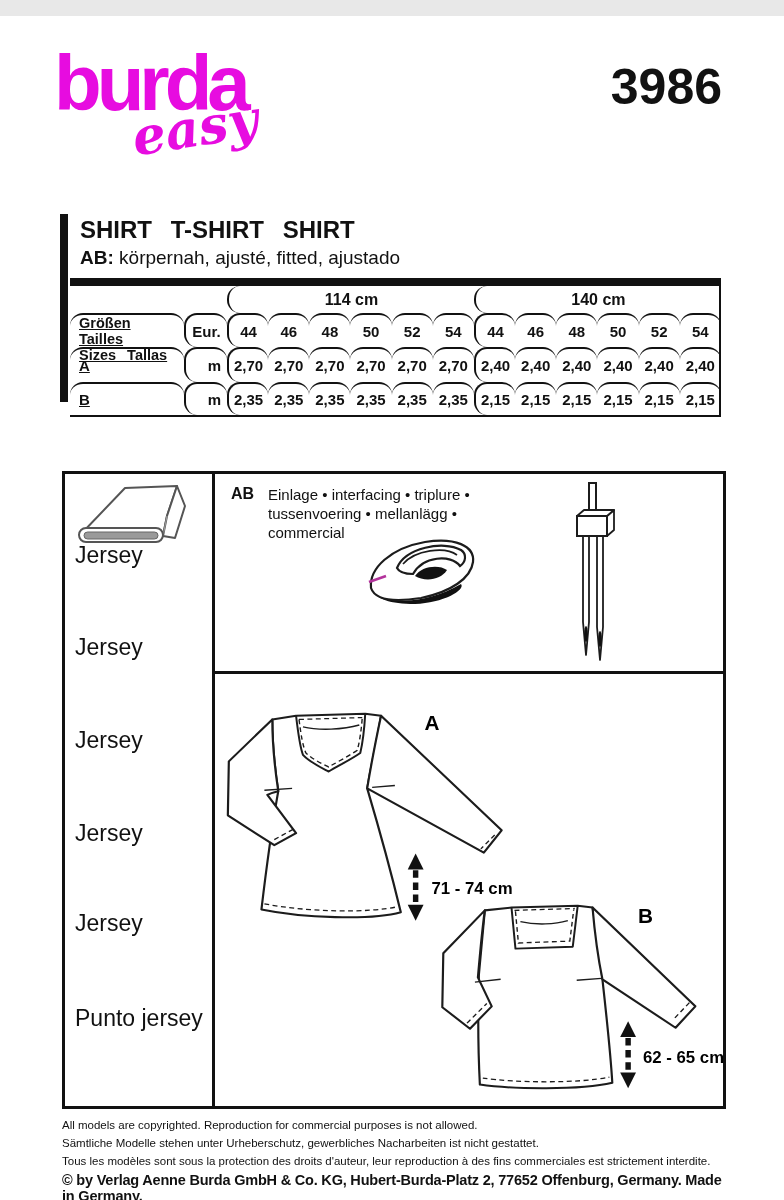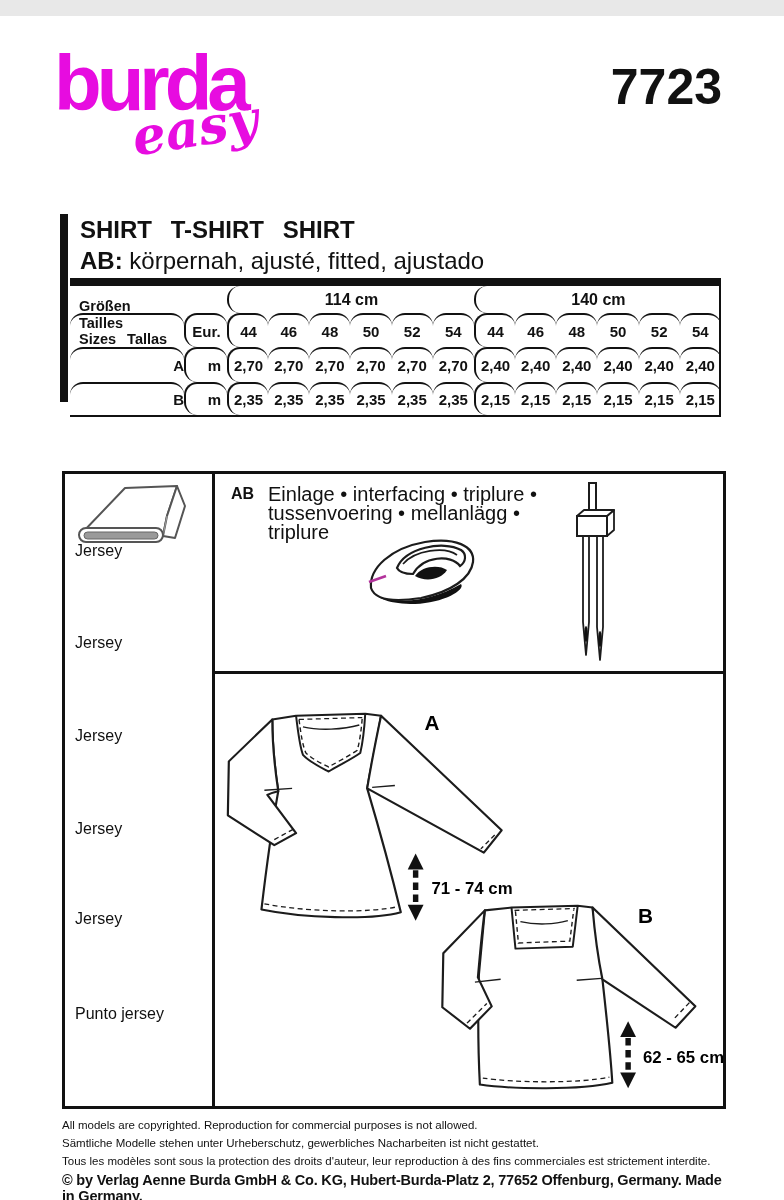--- a/index.html
+++ b/index.html
@@ -10,50 +10,50 @@
   .burda{position:absolute;left:54px;top:28px;font-size:78px;font-weight:bold;
          letter-spacing:-5px;color:#e70ce0;line-height:1;}
   .easy{position:absolute;left:132px;top:86px;font-size:52px;font-weight:bold;font-style:italic;
         font-family:"DejaVu Serif",serif;color:#e70ce0;transform:rotate(-9deg);line-height:1;}
   .patnum{position:absolute;top:46px;right:62px;font-size:50px;font-weight:bold;line-height:1;}
 
   
   .sidebar-rule{position:absolute;left:60px;top:198px;width:8px;height:188px;background:#111;}
   .title-main{position:absolute;left:80px;top:200px;font-size:24px;font-weight:bold;
               word-spacing:12px;letter-spacing:0px;margin:0;}
-  .title-sub{position:absolute;left:80px;top:231px;font-size:24px;margin:0;}
+  .title-sub{position:absolute;left:80px;top:231px;font-size:19px;margin:0;}
   .title-sub b{font-weight:bold;}
 
   
   .ftable{position:absolute;left:70px;top:262px;width:651px;}
   .tbar{height:8px;background:#111;}
   .tgrid{display:grid;grid-template-columns:114px 43px repeat(12,41.16px);
          grid-template-rows:27px 34px 35px 33px;
          border-right:2px solid #111;border-bottom:2px solid #111;font-size:15px;font-weight:bold;}
   .c{display:flex;align-items:center;justify-content:center;box-sizing:border-box;border-radius:13px;}
-  .c.lft{justify-content:flex-end;padding-left:9px;}
+  .c.lft{justify-content:flex-start;padding-left:9px;text-decoration:underline;}
   .c.rgt{justify-content:flex-end;padding-right:6px;}
   .bt{border-top:2px solid #111;}
   .bl{border-left:2px solid #111;}
   .span2{grid-column:1/3;}
   .span114{grid-column:3/9;}
   .span140{grid-column:9/15;}
   .cmhead{font-size:16px;}
   .sizelab{font-size:14.5px;line-height:1.12;word-spacing:7px;flex-direction:column;align-items:flex-start;justify-content:center;}
 
   
   .mainbox{position:absolute;left:62px;top:455px;width:664px;height:638px;border:3px solid #111;
            box-sizing:border-box;display:flex;}
   .fabcol{width:150px;border-right:3px solid #111;position:relative;box-sizing:border-box;flex:none;}
-  .fablabel{position:absolute;left:10px;font-size:16px;}
+  .fablabel{position:absolute;left:10px;font-size:23px;}
   .boltsvg{position:absolute;left:4px;top:2px;}
   .rightcol{flex:1;display:flex;flex-direction:column;min-width:0;gap:24px;}
   .interf{height:200px;border-bottom:3px solid #111;position:relative;box-sizing:border-box;flex:none;}
   .ab-label{position:absolute;left:16px;top:11px;font-size:16px;font-weight:bold;}
-  .itext{position:absolute;left:53px;top:11px;font-size:20px;line-height:19px;}
+  .itext{position:absolute;left:53px;top:11px;font-size:15px;line-height:19px;}
   .ironsvg{position:absolute;left:148px;top:52px;}
   .needlesvg{position:absolute;left:348px;top:8px;}
   .drawwrap{flex:1;position:relative;}
   .drawwrap svg{position:absolute;left:0;top:0;width:100%;height:100%;}
 
   
   .fil{fill:#ffffff;stroke:#1c1c1c;stroke-width:2.2;stroke-linejoin:round;}
   .ln{fill:none;stroke:#1c1c1c;stroke-width:2;stroke-linejoin:round;}
   .thin{fill:none;stroke:#1c1c1c;stroke-width:1.5;}
   .dsh{fill:none;stroke:#1c1c1c;stroke-width:1.4;stroke-dasharray:5 3.5;}
@@ -65,21 +65,21 @@
   .fsmall{font-size:11.5px;line-height:18px;}
   .fbold{font-size:14.5px;font-weight:bold;margin-top:2px;letter-spacing:-0.2px;}
 </style>
 </head>
 <body>
 
 <div class="page">
 
   <div class="burda">burda</div>
   <div class="easy">easy</div>
-  <div class="patnum">7723</div>
+  <div class="patnum">3986</div>
 
   <div class="sidebar-rule"></div>
   <h1 class="title-main">SHIRT T-SHIRT SHIRT</h1>
   <p class="title-sub">
     <b>AB:</b>
     <span>körpernah, ajusté, fitted, ajustado</span>
   </p>
 
   <div class="ftable">
     <div class="tbar"></div>
@@ -157,21 +157,21 @@
       <div class="fablabel" style="top:531px">Punto jersey</div>
     </div>
 
     <div class="rightcol">
 
       <div class="interf">
         <div class="ab-label">AB</div>
         <div class="itext">
           <div>Einlage • interfacing • triplure •</div>
           <div>tussenvoering • mellanlägg •</div>
-          <div>triplure</div>
+          <div>commercial</div>
         </div>
         <svg class="ironsvg" width="125" height="95" viewBox="0 0 125 95">
           <path d="M10,64 C24,78 60,80 98,58 C103,64 80,77 52,78 C27,78 13,73 8,63 Z" fill="#111"></path>
           <path d="M8,62 C6,42 28,22 62,16 C92,11 112,20 110,36 C108,52 88,66 58,72 C32,76 12,74 8,62 Z" fill="#ffffff" stroke="#1c1c1c" stroke-width="2.2"></path>
           <path d="M34,42 C42,22 80,14 98,24 C104,28 103,36 97,40 C88,28 60,30 50,48 C42,48 36,46 34,42 Z" fill="#ffffff" stroke="#1c1c1c" stroke-width="2.2"></path>
           <path d="M40,38 C52,24 82,20 94,29" fill="none" stroke="#1c1c1c" stroke-width="1.6"></path>
           <path d="M52,50 C58,40 76,38 84,44 C78,54 62,56 52,50 Z" fill="#111"></path>
           <path d="M6,56 L23,50" fill="none" stroke="#b3339b" stroke-width="2.6"></path>
         </svg>
         <svg class="needlesvg" width="60" height="186" viewBox="0 0 60 186">

